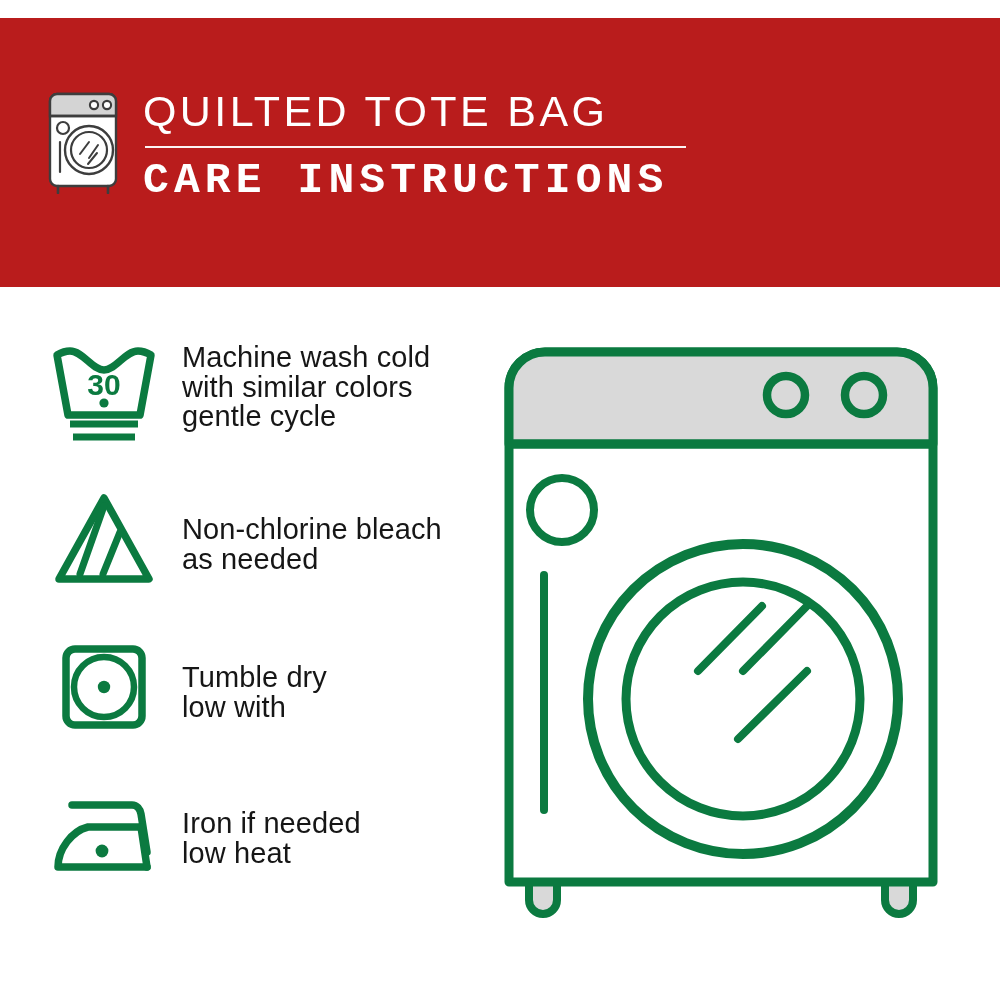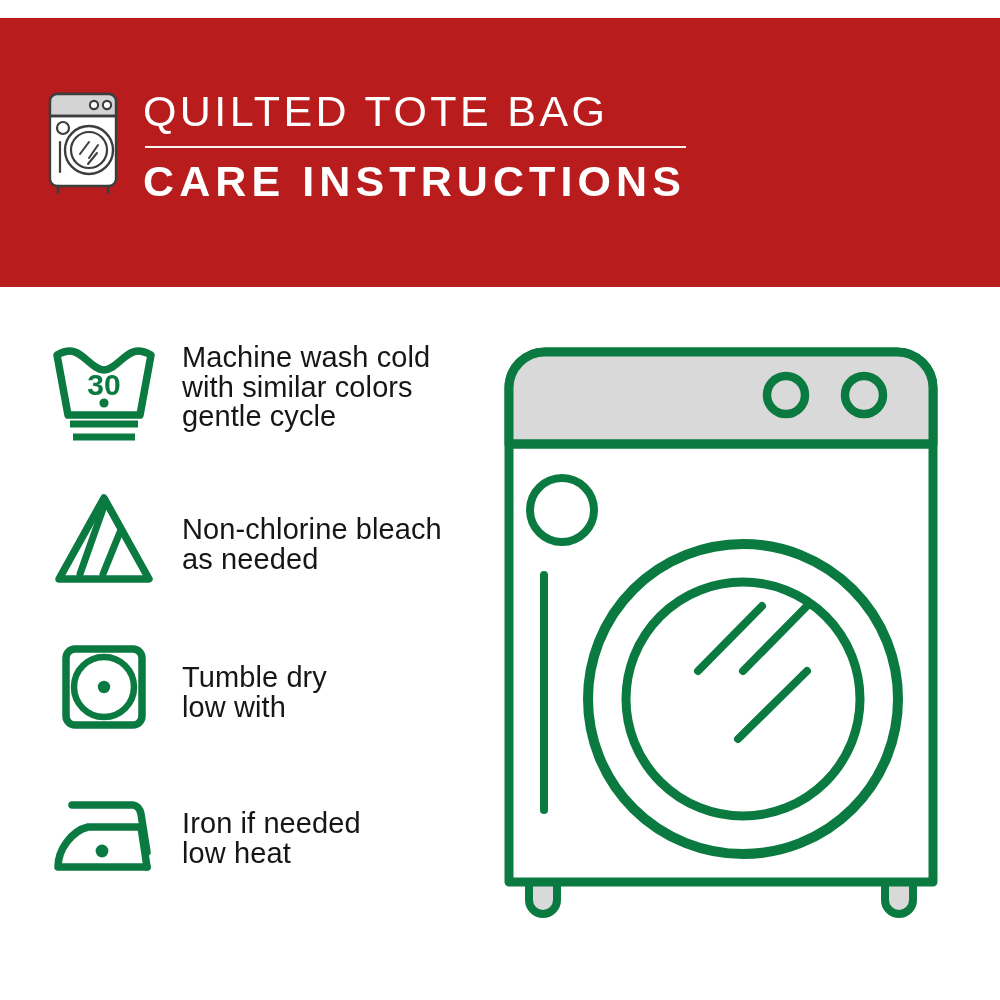--- a/index.html
+++ b/index.html
@@ -54,20 +54,21 @@
     margin: 10px 0 8px 2px;
     opacity: .95;
   }
   #title-line2 {
     font-size: 43px;
     line-height: 50px;
     font-weight: 700;
     letter-spacing: 5.1px;
     color: #ffffff;
     white-space: nowrap;
+    font-family: Liberation Mono, monospace;
   }
 
   
   #care-list {
     position: absolute;
     left: 0;
     top: 239px;
     width: 470px;
     height: 761px;
   }

